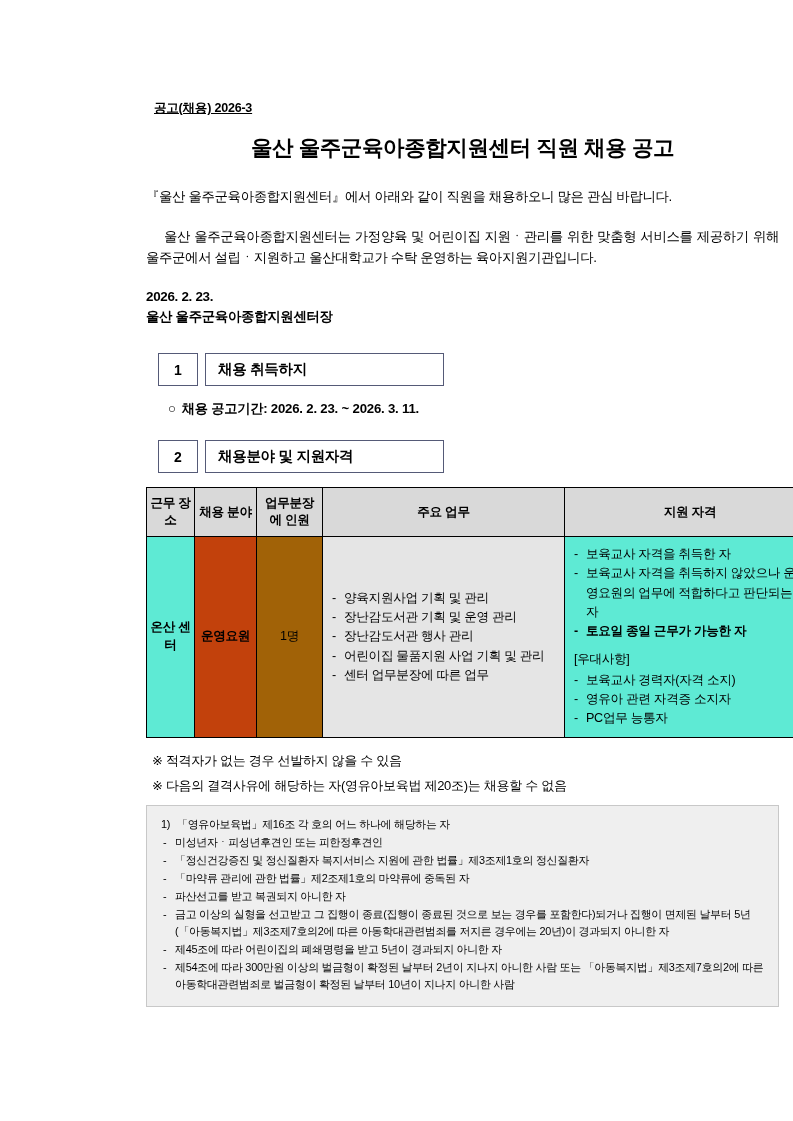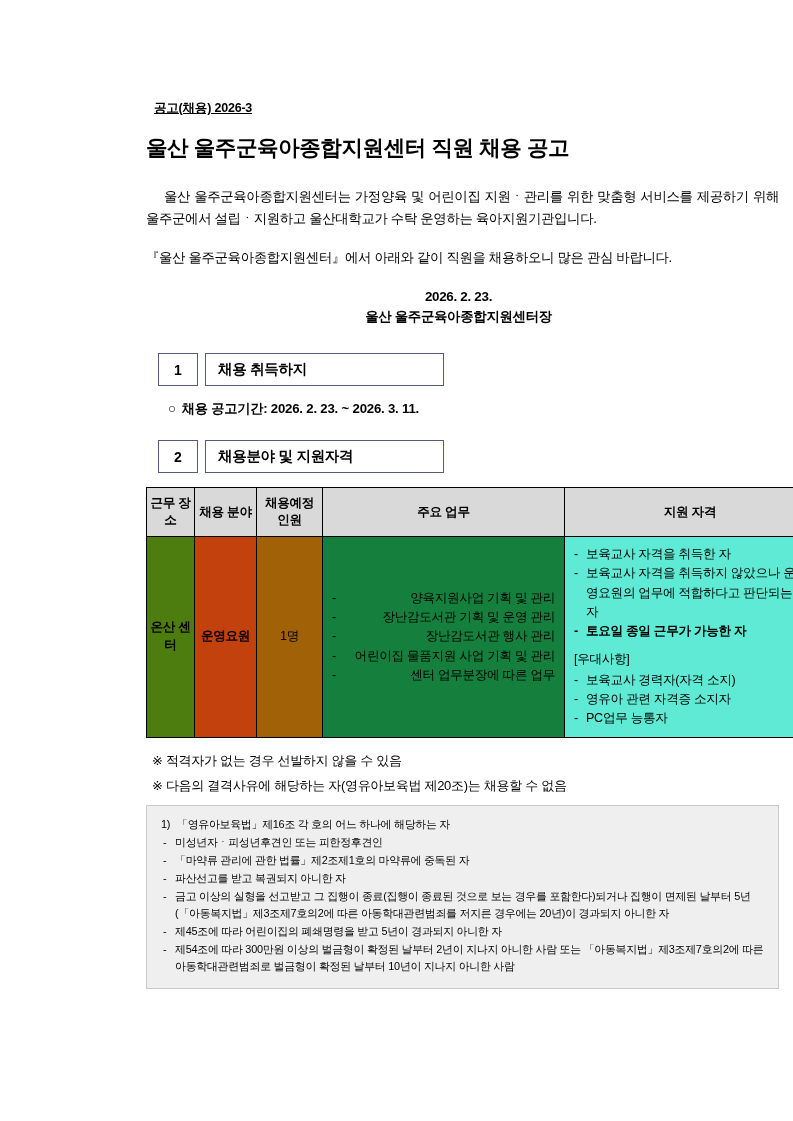--- a/index.html
+++ b/index.html
@@ -26,36 +26,37 @@
 
   
   .notice-no {
     font-size: 12.5px;
     font-weight: bold;
     text-decoration: underline;
     letter-spacing: -0.2px;
     margin: 0 0 16px 8px;
   }
   .doc-title {
+    text-align: center;
     font-size: 21.5px;
     font-weight: bold;
     letter-spacing: -0.4px;
     margin: 0 0 24px 0;
   }
   .intro {
     font-size: 13.4px;
     line-height: 1.62;
     letter-spacing: -0.35px;
     text-align: justify;
     margin: 0 0 18px 0;
   }
   .intro .indent { padding-left: 18px; }
 
   .date-block {
-    text-align: center;
+    text-align: left;
     font-weight: bold;
     font-size: 13.4px;
     line-height: 1.5;
     letter-spacing: -0.3px;
     margin: 0 8px 26px 0;
   }
 
   
   .section-head {
     display: flex;
@@ -110,31 +111,31 @@
   table.recruit thead th {
     background: #d9d9d9;
     font-weight: bold;
     text-align: center;
     padding: 7px 2px;
     line-height: 1.35;
   }
   td.c-place, td.c-field, td.c-count {
     text-align: center;
     font-weight: bold;
-    background: #4d7c0f;
+    background: #5eead4;
     line-height: 1.4;
   }
   td.c-count { background: #a16207; font-weight: normal; }
   td.c-field { background: #c2410c; }
   td.c-duty, td.c-qual {
     padding: 8px 9px;
     line-height: 1.52;
     background: #5eead4;
   }
-  td.c-duty { background:#15803d;text-align:right; }
+  td.c-duty { background:#e5e5e5; }
   .dash-list { margin: 0; padding: 0; list-style: none; }
   .dash-list li { padding-left: 12px; position: relative; }
   .dash-list li::before {
     content: "-";
     position: absolute;
     left: 0;
   }
   .qual-strong { font-weight: bold; }
   .pref-head { margin-top: 9px; margin-bottom: 2px; }
 
@@ -171,22 +172,22 @@
 </style>
 </head>
 <body>
 
 <div class="page">
 
   <div class="notice-no">공고(채용) 2026-3</div>
 
   <h1 class="doc-title">울산 울주군육아종합지원센터 직원 채용 공고</h1>
 
+  <p class="intro"><span>『울산 울주군육아종합지원센터』에서 아래와 같이 직원을 채용하오니 많은 관심 바랍니다.</span></p>
   <p class="intro"><span class="indent"></span><span>울산 울주군육아종합지원센터는 가정양육 및 어린이집 지원ㆍ관리를 위한 맞춤형 서비스를 제공하기 위해 울주군에서 설립ㆍ지원하고 울산대학교가 수탁 운영하는 육아지원기관입니다.</span></p>
-  <p class="intro"><span>『울산 울주군육아종합지원센터』에서 아래와 같이 직원을 채용하오니 많은 관심 바랍니다.</span></p>
 
   <div class="date-block">
     <div>2026. 2. 23.</div>
     <div>울산 울주군육아종합지원센터장</div>
   </div>
 
   <div class="section-head">
     <div class="section-num">1</div>
     <div class="section-label">채용 취득하지</div>
   </div>
@@ -205,21 +206,21 @@
       <col style="width:48px">
       <col style="width:62px">
       <col style="width:66px">
       <col style="width:242px">
       <col style="width:251px">
     </colgroup>
     <thead>
       <tr>
         <th>근무 장소</th>
         <th>채용 분야</th>
-        <th>채용예정 인원</th>
+        <th>업무분장에 인원</th>
         <th>주요 업무</th>
         <th>지원 자격</th>
       </tr>
     </thead>
     <tbody>
       <tr>
         <td class="c-place">온산 센터</td>
         <td class="c-field">운영요원</td>
         <td class="c-count">1명</td>
         <td class="c-duty">
@@ -251,20 +252,21 @@
   <p class="note">※ 적격자가 없는 경우 선발하지 않을 수 있음</p>
   <p class="note">※ 다음의 결격사유에 해당하는 자(영유아보육법 제20조)는 채용할 수 없음</p>
 
   <div class="grey-box">
     <ol>
       <li class="num">
         <span class="numlbl">1)</span>
         <span>「영유아보육법」제16조 각 호의 어느 하나에 해당하는 자</span>
       </li>
       <li class="dash">미성년자ㆍ피성년후견인 또는 피한정후견인</li>
+      <li class="dash">「정신건강증진 및 정신질환자 복지서비스 지원에 관한 법률」제3조제1호의 정신질환자</li>
       <li class="dash">「마약류 관리에 관한 법률」제2조제1호의 마약류에 중독된 자</li>
       <li class="dash">파산선고를 받고 복권되지 아니한 자</li>
       <li class="dash">금고 이상의 실형을 선고받고 그 집행이 종료(집행이 종료된 것으로 보는 경우를 포함한다)되거나 집행이 면제된 날부터 5년(「아동복지법」제3조제7호의2에 따른 아동학대관련범죄를 저지른 경우에는 20년)이 경과되지 아니한 자</li>
       <li class="dash">제45조에 따라 어린이집의 폐쇄명령을 받고 5년이 경과되지 아니한 자</li>
       <li class="dash">제54조에 따라 300만원 이상의 벌금형이 확정된 날부터 2년이 지나지 아니한 사람 또는 「아동복지법」제3조제7호의2에 따른 아동학대관련범죄로 벌금형이 확정된 날부터 10년이 지나지 아니한 사람</li>
     </ol>
   </div>
 
 </div>
 

